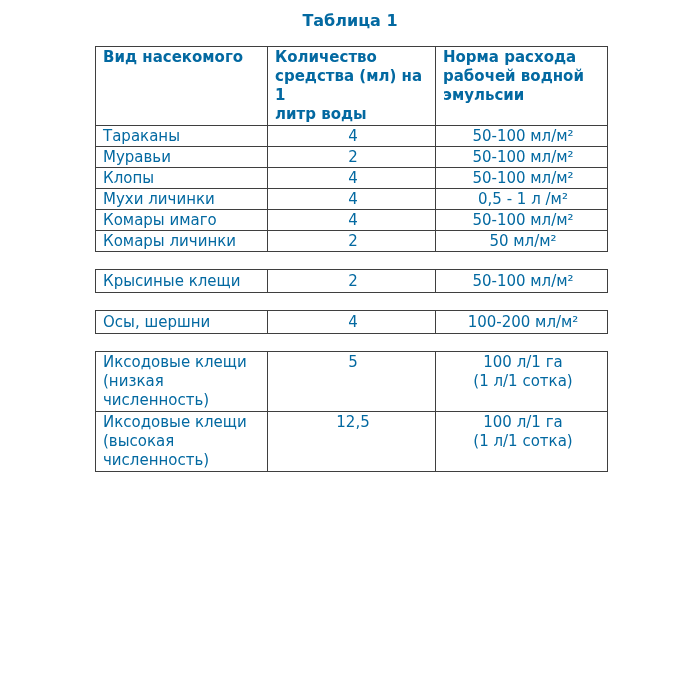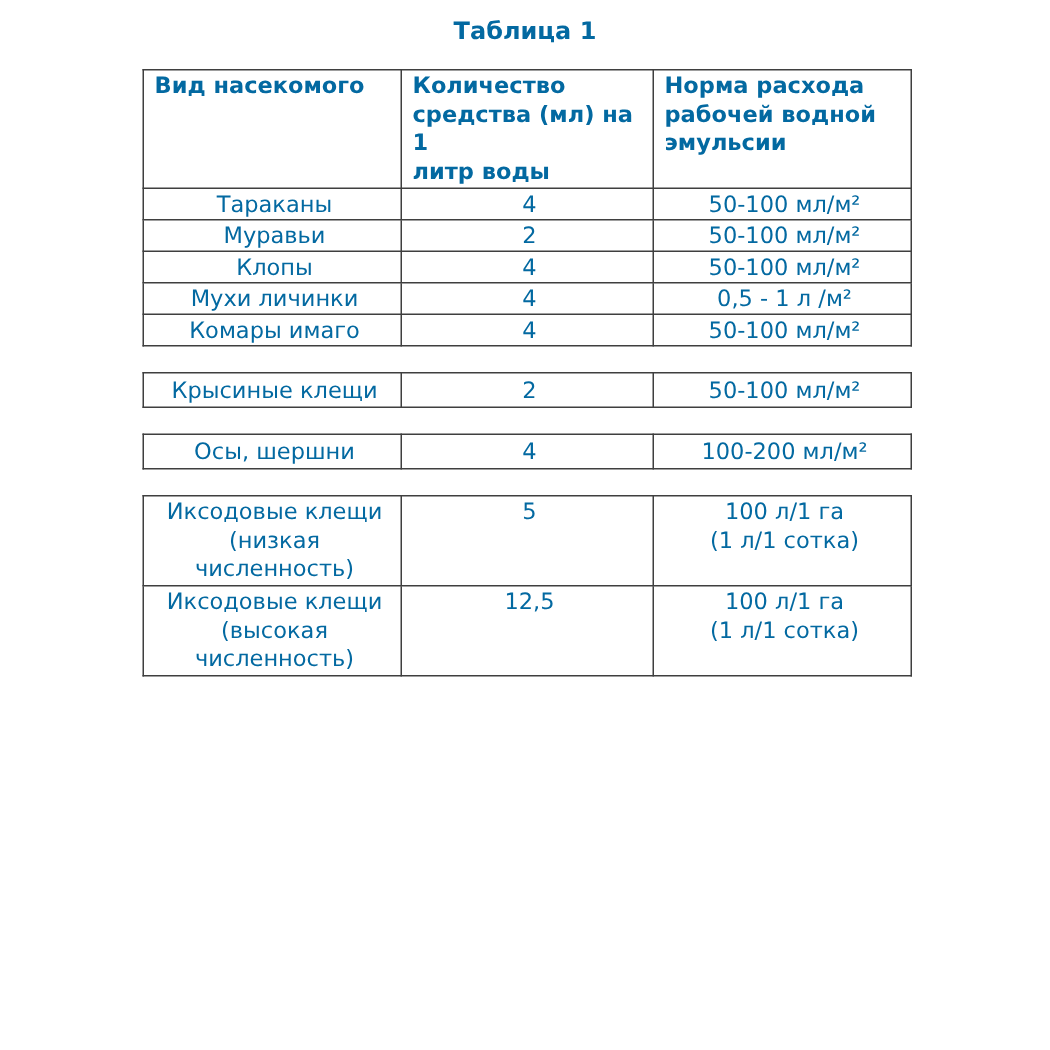--- a/index.html
+++ b/index.html
@@ -30,21 +30,20 @@
     table-layout: fixed;
     margin-left: 95px;
     width: 512px;
     font-size: 15px;
   }
   table.tbl th, table.tbl td {
     border: 1px solid #3f3f3f;
     white-space: pre-line;
     overflow: hidden;
     line-height: 19px;
-    text-align: center;
   }
   table.tbl th {
     font-weight: 700;
     text-align: left;
     vertical-align: top;
     padding: 1px 4px 1px 7px;
     height: 57px;
     box-sizing: content-box;
     margin-top: 18px;
   }
@@ -108,20 +107,25 @@
       <tr>
         <td class="c-insect">Мухи личинки</td>
         <td class="c-amount">4</td>
         <td class="c-rate">0,5 - 1 л /м²</td>
       </tr>
       <tr>
         <td class="c-insect">Комары имаго</td>
         <td class="c-amount">4</td>
         <td class="c-rate">50-100 мл/м²</td>
       </tr>
+      <tr>
+        <td class="c-insect">Комары личинки</td>
+        <td class="c-amount">2</td>
+        <td class="c-rate">50 мл/м²</td>
+      </tr>
     </tbody>
   </table>
 
   <table class="tbl single gap">
     <colgroup>
       <col style="width:172px">
         <col style="width:168px">
         <col style="width:172px">
     </colgroup>
     <tbody>

